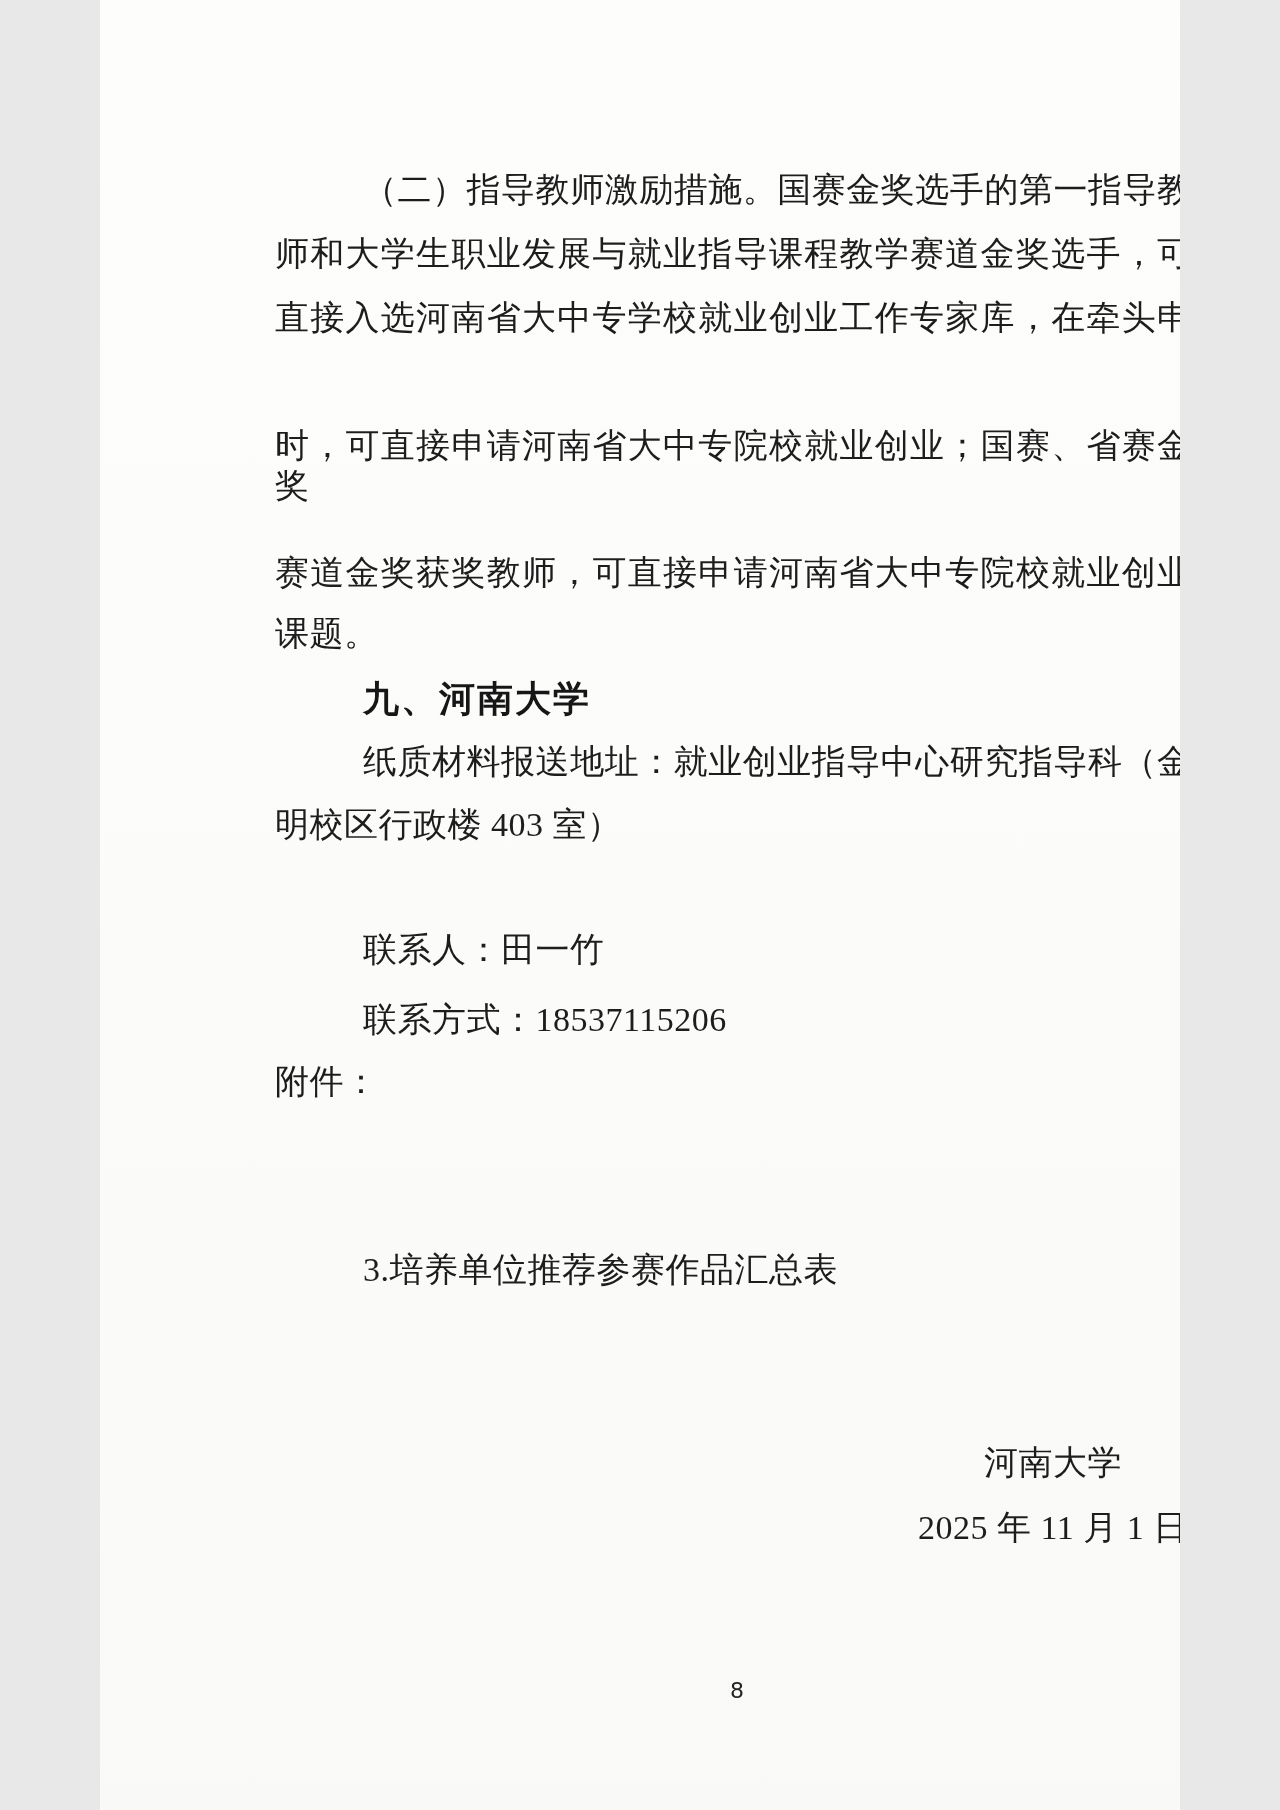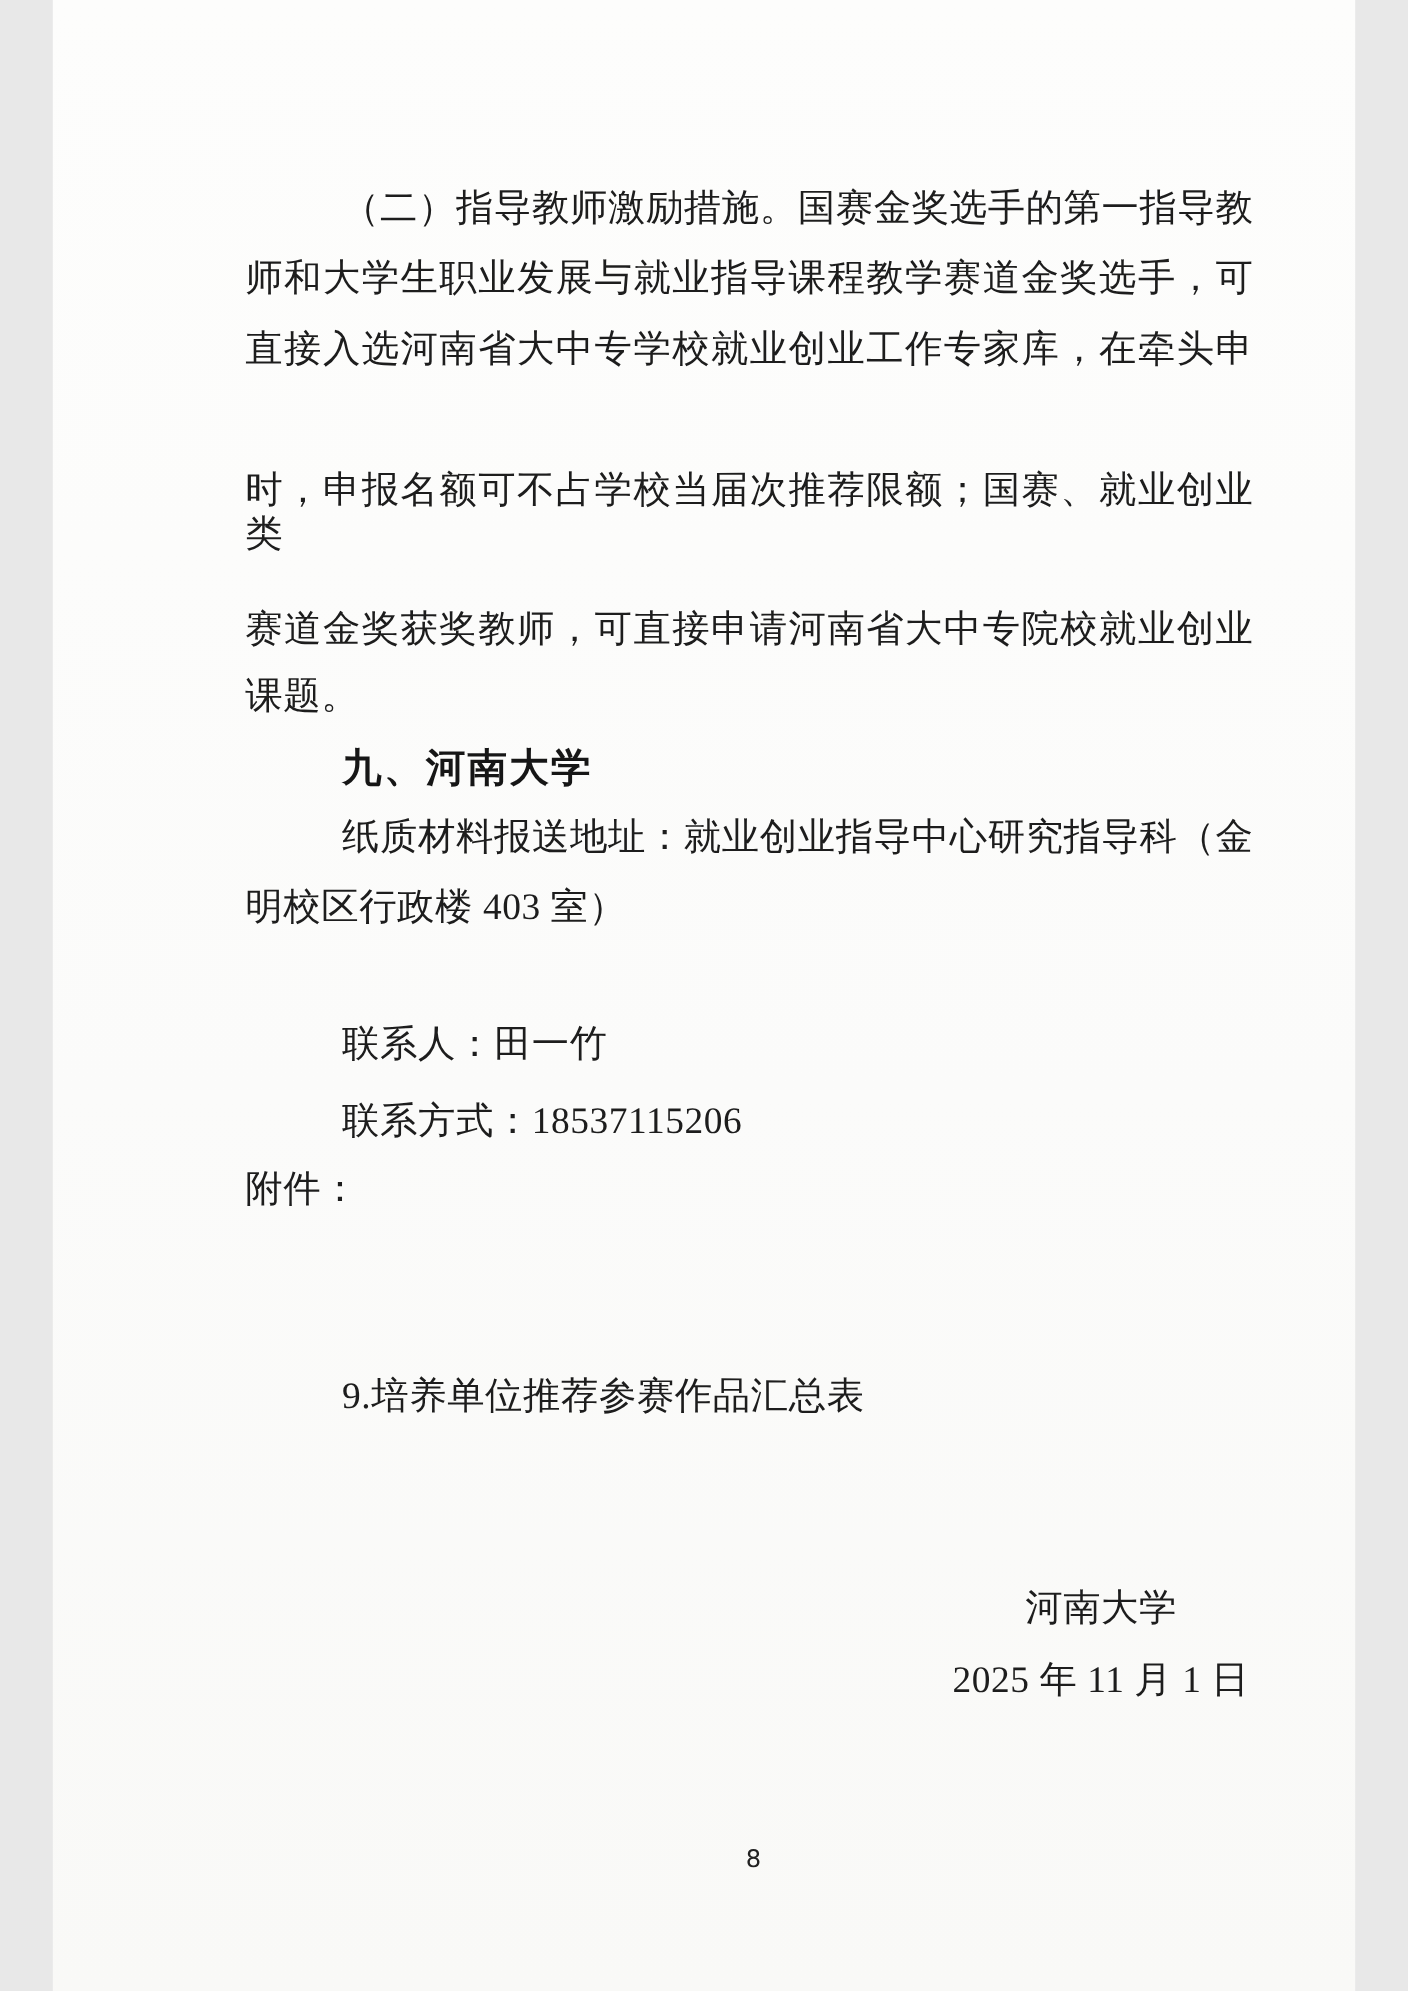--- a/index.html
+++ b/index.html
@@ -2,21 +2,21 @@
 <html lang="zh"><head>
 <meta charset="utf-8">
 <style>
   html, body {
     margin: 0;
     padding: 0;
     background: #e8e8e8;
   }
   .page {
     position: relative;
-    width: 1184px;
+    width: 1080px;
     height: 1810px;
     margin: 0 auto;
     background: linear-gradient(180deg, #fdfdfc 0%, #fbfbfa 55%, #f9f9f7 100%);
     overflow: hidden;
     font-family: "Liberation Serif", "DejaVu Serif", serif;
     color: #1d1d1d;
   }
   .line {
     position: absolute;
     left: 175px;
@@ -56,33 +56,33 @@
   }
 </style>
 </head>
 <body>
 
 <div class="page">
 
   <div class="line just indent" style="top:170px">（二）指导教师激励措施。国赛金奖选手的第一指导教</div>
   <div class="line just" style="top:298px">直接入选河南省大中专学校就业创业工作专家库，在牵头申</div>
   <div class="line just" style="top:234px">师和大学生职业发展与就业指导课程教学赛道金奖选手，可</div>
-  <div class="line just" style="top:426px">时，申报名额可不占学校当届次推荐限额；国赛、就业创业类</div>
+  <div class="line just" style="top:426px">时，可直接申请河南省大中专院校就业创业；国赛、省赛金奖</div>
   <div class="line just" style="top:553px">赛道金奖获奖教师，可直接申请河南省大中专院校就业创业</div>
   <div class="line" style="top:614px">课题。</div>
 
   <div class="line heading" style="top:678px">九、河南大学</div>
 
   <div class="line just indent" style="top:742px">纸质材料报送地址：就业创业指导中心研究指导科（金</div>
   <div class="line" style="top:805px">明校区行政楼 403 室）</div>
 
   <div class="line sub" style="top:930px">联系人：田一竹</div>
   <div class="line sub" style="top:1000px">联系方式：18537115206</div>
 
   <div class="line" style="top:1062px">附件：</div>
-  <div class="line sub" style="top:1250px">9.培养单位推荐参赛作品汇总表</div>
+  <div class="line sub" style="top:1250px">3.培养单位推荐参赛作品汇总表</div>
 
   <div class="line" style="left:884px; top:1443px">河南大学</div>
   <div class="line" style="left:818px; top:1508px">2025 年 11 月 1 日</div>
 
   <div class="pagenum">8</div>
 
 </div>
 
 </body></html>

